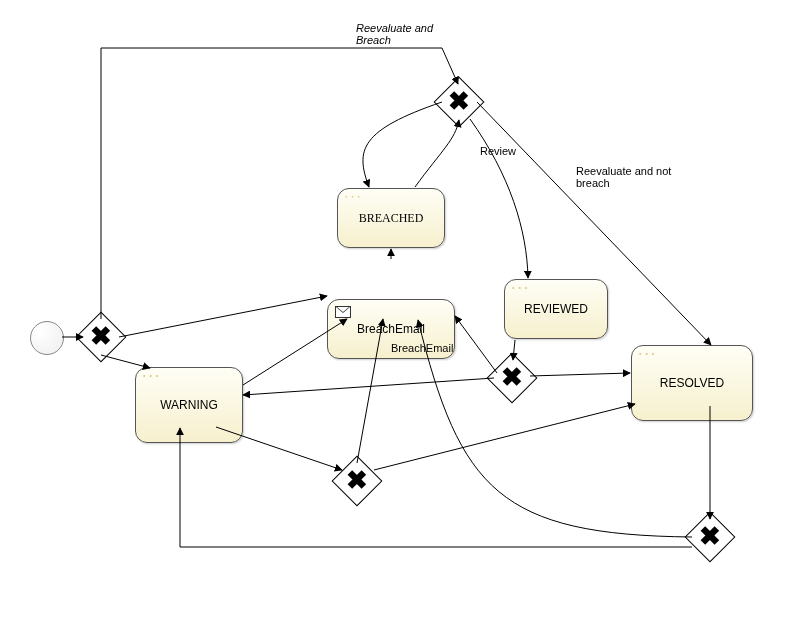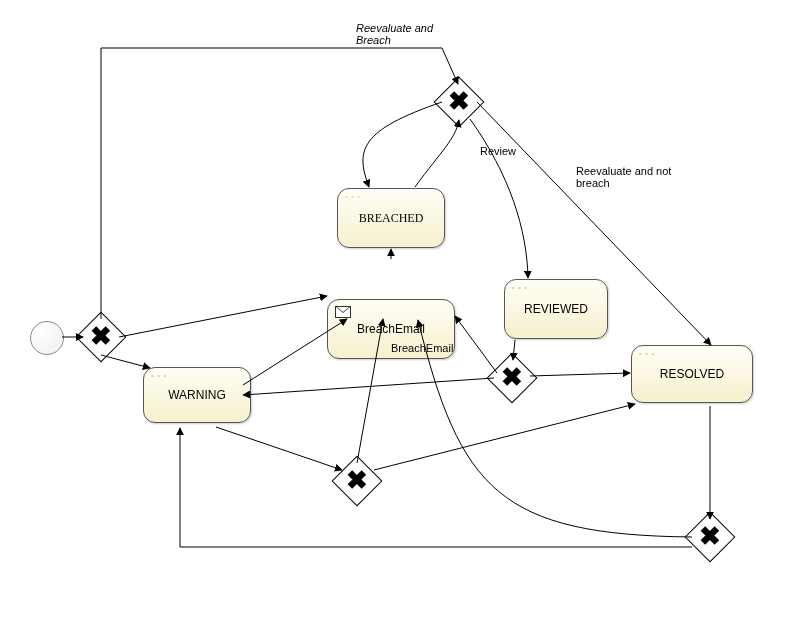--- a/index.html
+++ b/index.html
@@ -45,37 +45,37 @@
     </div>
   <div class="gateway" id="g4" style="left: 339px; top: 463px;">
       <div class="gateway-inner"></div>
       <span class="gateway-x">✖</span>
     </div>
   <div class="gateway" id="g5" style="left: 692px; top: 519px;">
       <div class="gateway-inner"></div>
       <span class="gateway-x">✖</span>
     </div>
 
-  <div class="node" id="n-warning" style="left: 135px; top: 367px; width: 108px; height: 56px; margin-left: 8px;">
+  <div class="node" id="n-warning" style="left: 135px; top: 367px; width: 108px; height: 76px;">
     <span class="node-dots">• • •</span>
     <span class="node-label">WARNING</span>
   </div>
   <div class="node" id="n-breached" style="left: 337px; top: 188px; width: 108px; height: 60px; font-family: Liberation Serif, serif;">
     <span class="node-dots">• • •</span>
     <span class="node-label">BREACHED</span>
   </div>
   <div class="node" id="n-breachEmail" style="left: 327px; top: 259px; width: 128px; height: 60px; margin-top: 40px;">
     <span class="mail-icon"></span>
     <span class="node-label">BreachEmail</span>
   </div>
   <div class="node" id="n-reviewed" style="left: 480px; top: 279px; width: 104px; height: 60px; margin-left: 24px;">
     <span class="node-dots">• • •</span>
     <span class="node-label">REVIEWED</span>
   </div>
-  <div class="node" id="n-resolved" style="left: 631px; top: 345px; width: 122px; height: 58px;">
+  <div class="node" id="n-resolved" style="left: 631px; top: 345px; width: 122px; height: 76px;">
     <span class="node-dots">• • •</span>
     <span class="node-label">RESOLVED</span>
   </div>
 
   <div class="labels">
     <div class="label" id="lbl-l1" style="white-space: pre; left: 356px; top: 22px; font-style: italic;">Reevaluate and
 Breach</div>
     <div class="label" id="lbl-l2" style="white-space: pre; left: 480px; top: 145px;">Review</div>
     <div class="label" id="lbl-l3" style="white-space: pre; left: 576px; top: 165px;">Reevaluate and not
 breach</div>

